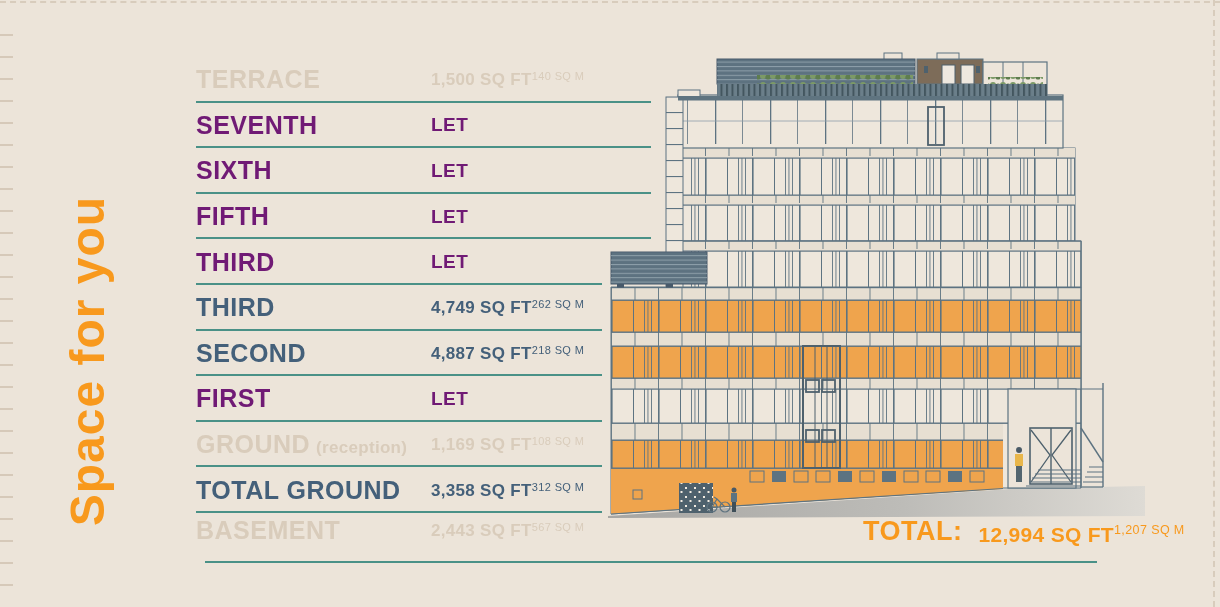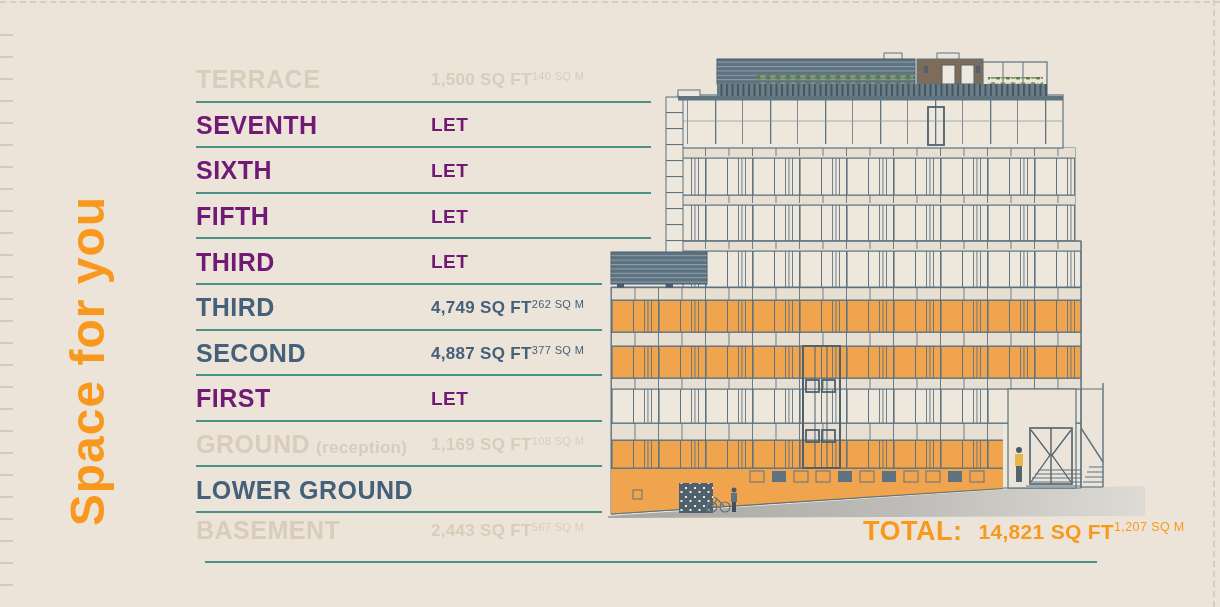--- a/index.html
+++ b/index.html
@@ -35,21 +35,21 @@
   .f-val{display:flex;flex-direction:row;justify-content:center;}
   .f-main{font-size:17px;font-weight:700;letter-spacing:.3px;line-height:19px;}
   .f-sub{font-size:11px;font-weight:400;letter-spacing:.4px;line-height:12px;}
   .f-let{font-size:19px;font-weight:700;letter-spacing:.5px;}
   .state-available .f-name,.state-available .f-main,.state-available .f-sub{color:#44607a;}
   .state-let .f-name,.state-let .f-let{color:#701a75;}
   .state-muted .f-name,.state-muted .f-suffix,.state-muted .f-main,.state-muted .f-sub{color:#d9ccbb;}
   
   .long-rule{position:absolute;left:205px;top:561px;width:892px;height:2px;background:#4a9187;}
   
-  .total{position:absolute;left:863px;top:516px;display:flex;align-items:center;gap:16px;color:#f8991d;}
+  .total{position:absolute;left:863px;top:516px;display:flex;align-items:flex-end;gap:16px;color:#f8991d;}
   .total-label{font-size:27px;font-weight:700;letter-spacing:.5px;line-height:30px;}
   .total-main{font-size:21px;font-weight:700;letter-spacing:.3px;line-height:23px;}
   .total-sub{font-size:12.5px;font-weight:400;letter-spacing:.4px;line-height:14px;}
   
   .building{position:absolute;left:0;top:0;pointer-events:none;}
 </style>
 </head>
 <body>
 
 <div class="dash-top"></div>
@@ -107,21 +107,21 @@
       <span class="f-main">4,749 SQ FT</span>
       <span class="f-sub">262 SQ M</span>
     </div>
     <div class="row-line"></div>
   </div>
     <div class="frow state-available line-short">
     <div class="f-name"><span>SECOND</span></div>
     <div class="f-val">
 
       <span class="f-main">4,887 SQ FT</span>
-      <span class="f-sub">377 SQ M</span>
+      <span class="f-sub">218 SQ M</span>
     </div>
     <div class="row-line"></div>
   </div>
     <div class="frow state-let line-short">
     <div class="f-name"><span>FIRST</span></div>
     <div class="f-val">
       <span class="f-let">LET</span>
 
     </div>
     <div class="row-line"></div>
@@ -129,40 +129,45 @@
     <div class="frow state-muted line-short">
     <div class="f-name"><span>GROUND</span><span class="f-suffix">(reception)</span></div>
     <div class="f-val">
 
       <span class="f-main">1,169 SQ FT</span>
       <span class="f-sub">108 SQ M</span>
     </div>
     <div class="row-line"></div>
   </div>
     <div class="frow state-available line-short">
-    <div class="f-name"><span>LOWER GROUND</span></div>
+    <div class="f-name"><span>TOTAL GROUND</span></div>
+    <div class="f-val">
+
+      <span class="f-main">3,358 SQ FT</span>
+      <span class="f-sub">312 SQ M</span>
+    </div>
     <div class="row-line"></div>
   </div>
     <div class="frow state-muted line-none">
     <div class="f-name"><span>BASEMENT</span></div>
     <div class="f-val">
 
       <span class="f-main">2,443 SQ FT</span>
       <span class="f-sub">567 SQ M</span>
     </div>
 
   </div>
   </div>
 
 <div class="long-rule"></div>
 
 <div class="total">
   <span class="total-label">TOTAL:</span>
   <span class="f-val">
-    <span class="total-main">14,821 SQ FT</span>
+    <span class="total-main">12,994 SQ FT</span>
     <span class="total-sub">1,207 SQ M</span>
   </span>
 </div>
 
 <svg class="building" width="1220" height="607" viewBox="0 0 1220 607">
   <defs>
     <linearGradient id="gGround" x1="0" y1="0" x2="1" y2="0">
       <stop offset="0" stop-color="#a7a6a3"></stop>
       <stop offset="0.55" stop-color="#bdbcb8"></stop>
       <stop offset="1" stop-color="#dedbd5"></stop>

